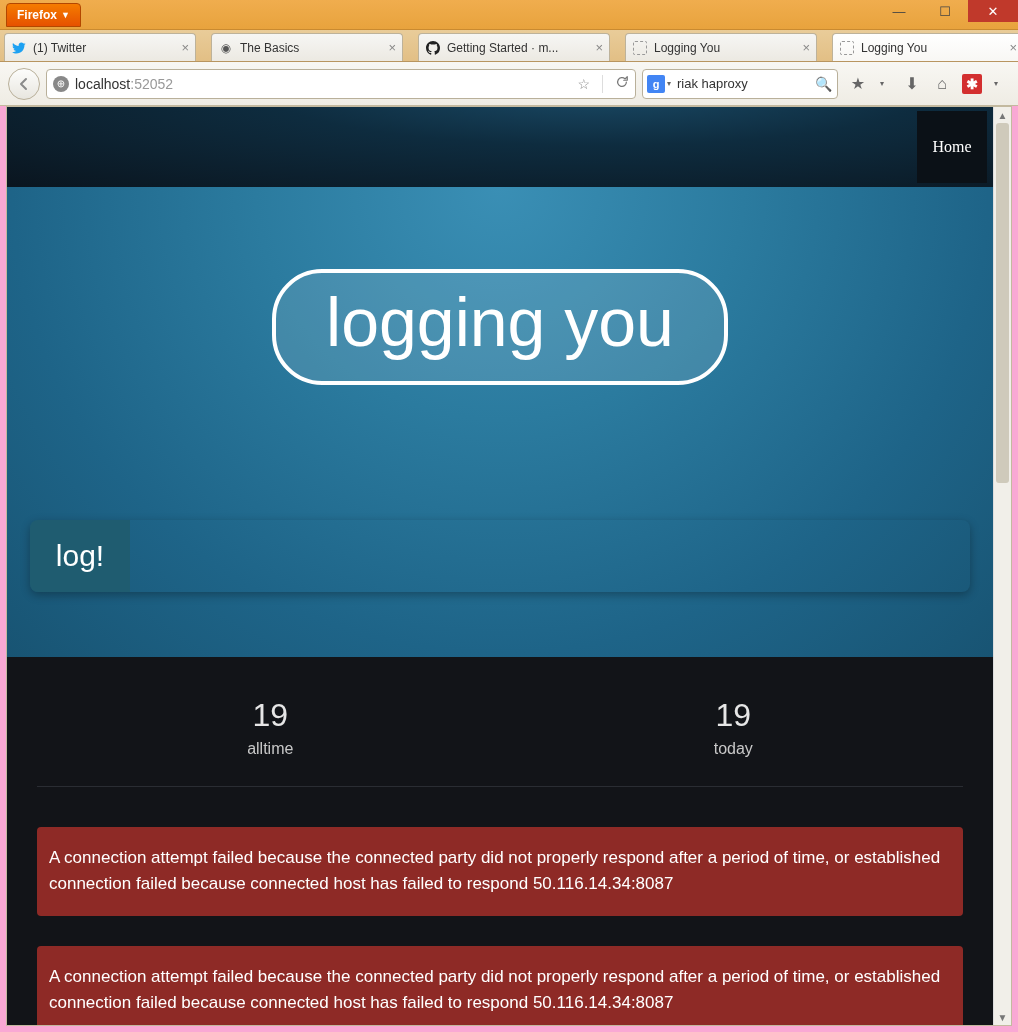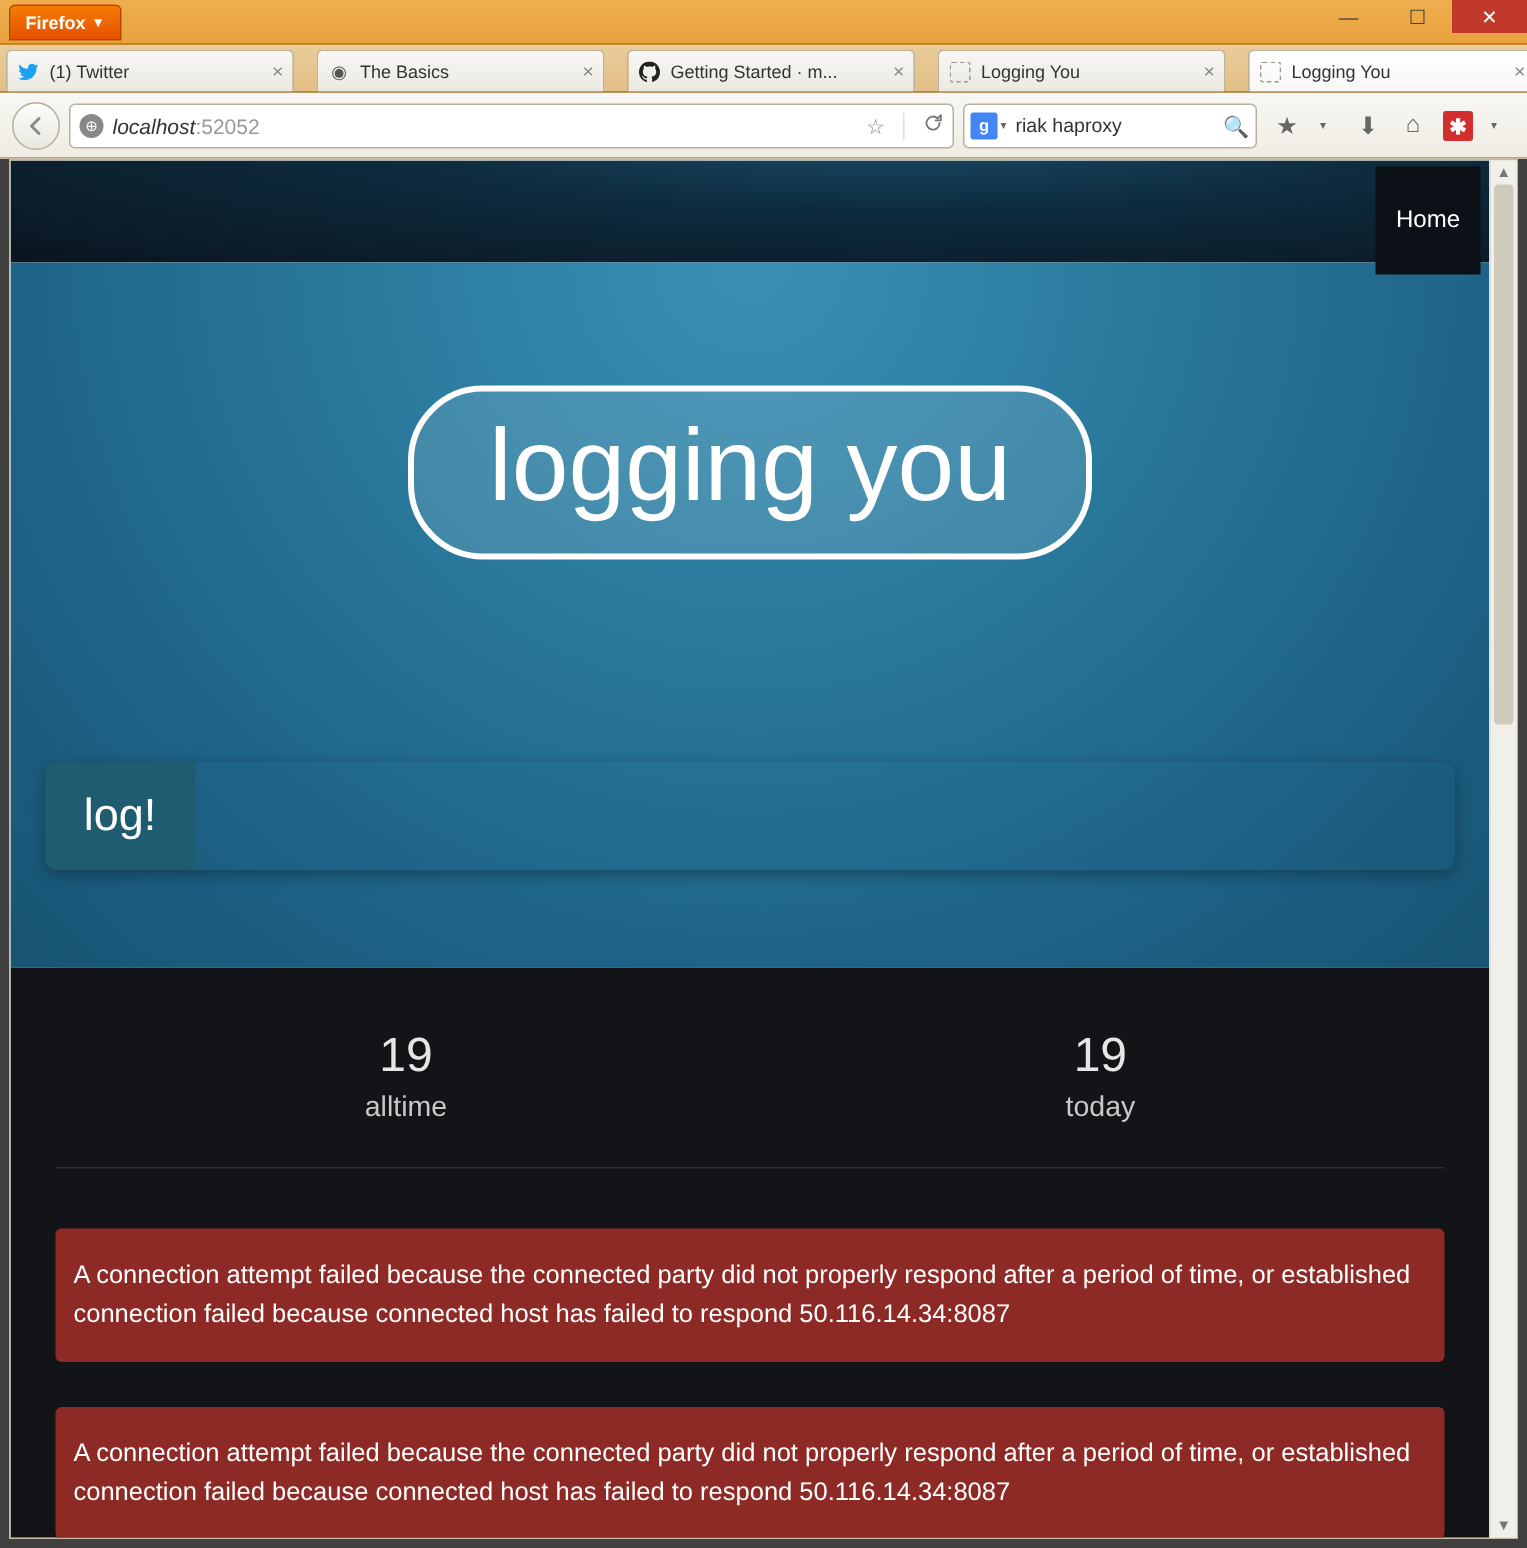--- a/index.html
+++ b/index.html
@@ -1,19 +1,19 @@
 <!DOCTYPE html>
 <html><head>
 <meta charset="utf-8">
 <style>
 * { box-sizing: border-box; margin: 0; padding: 0; }
 body { font-family: "Segoe UI", Arial, sans-serif; background: #e8a33d; overflow: hidden; width: 1018px; height: 1032px; }
 
 
-.window-frame { width: 1018px; height: 1032px; background: #404040; padding: 0; position: relative; }
+.window-frame { width: 1018px; height: 1032px; background: #f9a8d4; padding: 0; position: relative; }
 
 
 .titlebar { height: 30px; background: linear-gradient(#f0ad4e,#e8a33d); border-bottom:1px solid #c98a30; display:flex; align-items:stretch; }
 .firefox-menu { display:flex; align-items:center; gap:4px; background: linear-gradient(#f57c00,#e65100); color:#fff; font-size:12px; font-weight:bold; padding:0 10px; height:24px; margin:3px 0 0 6px; border-radius:4px 4px 0 0; border:1px solid #b34700;}
 .firefox-menu .arrow-down-icon { font-size:9px; }
 .win-controls { margin-left:auto; display:flex; }
 .win-btn { width:46px; height:22px; display:flex; align-items:center; justify-content:center; color:#444; font-size:13px;}
 .win-btn.close { background:#c0392b; color:#fff; width:50px; height:22px;}
 .win-btn.min, .win-btn.max { background: transparent; }
 
@@ -27,21 +27,21 @@
 .twitter-icon svg { width:14px; height:14px; }
 .globe-icon { color:#555; }
 .github-icon svg { width:14px; height:14px; fill:#222;}
 .dashed-icon { width:14px; height:14px; border:1px dashed #999; border-radius:2px;}
 
 
 .navbar { height:44px; background:linear-gradient(#f8f7f3,#efece4); border-bottom:1px solid #c3b99f; display:flex; align-items:center; padding:0 8px; gap:6px;}
 .back-btn { width:32px; height:32px; border-radius:50%; background:linear-gradient(#fdfdfc,#e8e6df); border:1px solid #b9b09a; display:flex; align-items:center; justify-content:center; color:#7a7a7a; font-size:18px;}
 .urlbar { flex:1; height:30px; background:#fff; border:1px solid #b9b09a; border-radius:4px; display:flex; align-items:center; padding:0 6px; font-size:14px;}
 .urlbar .globe-small { width:16px; height:16px; border-radius:50%; background:#888; margin-right:6px; display:flex; align-items:center; justify-content:center; color:#fff; font-size:10px;}
-.urlbar .host { color:#333;font-style:italic; }
+.urlbar .host { color:#333; }
 .urlbar .port { color:#999; }
 .urlbar .right-icons { margin-left:auto; display:flex; gap:8px; align-items:center; color:#888; font-size:14px;}
 .urlbar .divider { width:1px; height:18px; background:#ddd; margin:0 4px;}
 .reload-icon svg { width:14px; height:14px; stroke:#777;}
 .searchbar { width:196px; height:30px; background:#fff; border:1px solid #b9b09a; border-radius:4px; display:flex; align-items:center; padding:0 4px; font-size:13px;}
 .searchbar .engine { width:18px; height:18px; background:#4285f4; color:#fff; font-size:11px; font-weight:bold; display:flex; align-items:center; justify-content:center; border-radius:2px; margin-right:2px;}
 .searchbar .engine-arrow { color:#666; font-size:8px; margin-right:6px;}
 .searchbar .query { flex:1; color:#333;}
 .searchbar .go { color:#4076c0; font-size:14px; margin-left:4px;}
 .toolbar-icons { display:flex; gap:10px; align-items:center; color:#666; padding:0 4px;}
@@ -52,33 +52,33 @@
 
 .viewport-wrap { position:relative; height: calc(1032px - 30px - 32px - 44px - 6px); margin:0 6px 6px 6px; background:#fff; border:1px solid #c3b99f; display:flex;}
 .viewport { flex:1; overflow:hidden; position:relative;}
 .vscroll { width:18px; background:#f1efe9; border-left:1px solid #ddd; position:relative;}
 .vscroll .thumb { position:absolute; left:2px; right:2px; top:16px; height:360px; background:#cfcabb; border-radius:3px;}
 .vscroll .arrow { position:absolute; left:0; right:0; height:16px; display:flex; align-items:center; justify-content:center; color:#777; font-size:10px;}
 .vscroll .arrow.up { top:0;} .vscroll .arrow.down { bottom:0;}
 
 
 .page { width:100%; }
-.page-topbar { height:68px; background: radial-gradient(ellipse at 60% -20%, #1a4a66 0%, #0e2c3f 40%, #0a151f 100%); display:flex; justify-content:flex-end;}
+.page-topbar { height:80px; background: radial-gradient(ellipse at 60% -20%, #1a4a66 0%, #0e2c3f 40%, #0a151f 100%); display:flex; justify-content:flex-end;font-family:Liberation Serif, serif;}
 .home-btn { width:70px; height:72px; background:#0b1117; color:#fff; display:flex; align-items:center; justify-content:center; font-size:16px; margin:4px 6px 0 0;}
 .hero { height:470px; background: radial-gradient(ellipse at 50% 0%, #3a8fb5 0%, #2b7b9f 35%, #1e6488 70%, #185473 100%); display:flex; flex-direction:column; align-items:center;}
 .logo-pill { margin-top:82px; border:4px solid #fff; border-radius:50px; padding:10px 50px 20px 50px; background:rgba(255,255,255,0.12);}
 .logo-text { color:#fff; font-size:68px; font-weight:300; letter-spacing:0px;}
 .input-row { margin-top:135px; width:940px; height:72px; display:flex; border-radius:8px; overflow:hidden; box-shadow:0 3px 10px rgba(0,0,0,0.3);}
 .msg-input { flex:1; background:#fff; color:#888; font-size:30px; display:flex; align-items:center; padding:0 22px;}
 .log-btn { width:100px; background:#1f5c70; color:#fff; font-size:30px; display:flex; align-items:center; justify-content:center;}
 .stats-section { background:#121418; padding:40px 20px 20px 20px; color:#ccc;}
 .stats-row { display:flex; justify-content:space-around; padding-bottom:28px; border-bottom:1px solid #2a2d33; margin:0 10px 40px 10px;}
 .stat { text-align:center;}
 .stat-value { font-size:32px; color:#e6e6e6; font-weight:300;}
-.stat-label { font-size:19px; color:#c8c8c8; margin-top:6px;}
+.stat-label { font-size:16px; color:#c8c8c8; margin-top:6px;}
 .errors { padding:0 10px;}
 .error-card { background:#8e2a26; color:#fff; padding:18px 12px; border-radius:4px; margin-bottom:30px; text-align:left; font-size:17px; line-height:1.55;}
 </style>
 </head>
 <body>
 
 <div class="window-frame">
 
   <div class="titlebar">
     <div class="firefox-menu">

